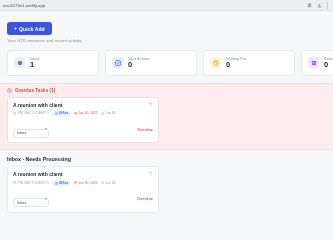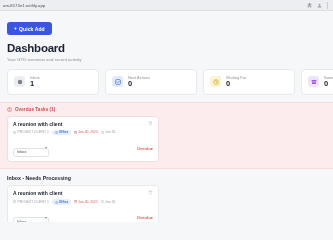--- a/index.html
+++ b/index.html
@@ -187,21 +187,20 @@
   </div>
 </div>
 
 <div class="page">
 
   <button class="quick-add">
     <span class="plus">+</span>
     <span>Quick Add</span>
   </button>
 
-  <div class="dash-title">Dashboard</div>
   <div class="dash-sub">Your GTD overview and recent activity</div>
 
   
   <div class="stats">
 
     <div class="stat-card">
       <div class="stat-ic" style="background:#eceef1">
         <svg viewBox="0 0 16 16">
             <circle cx="8" cy="8" r="6" fill="#7b818a"></circle>
           </svg>

